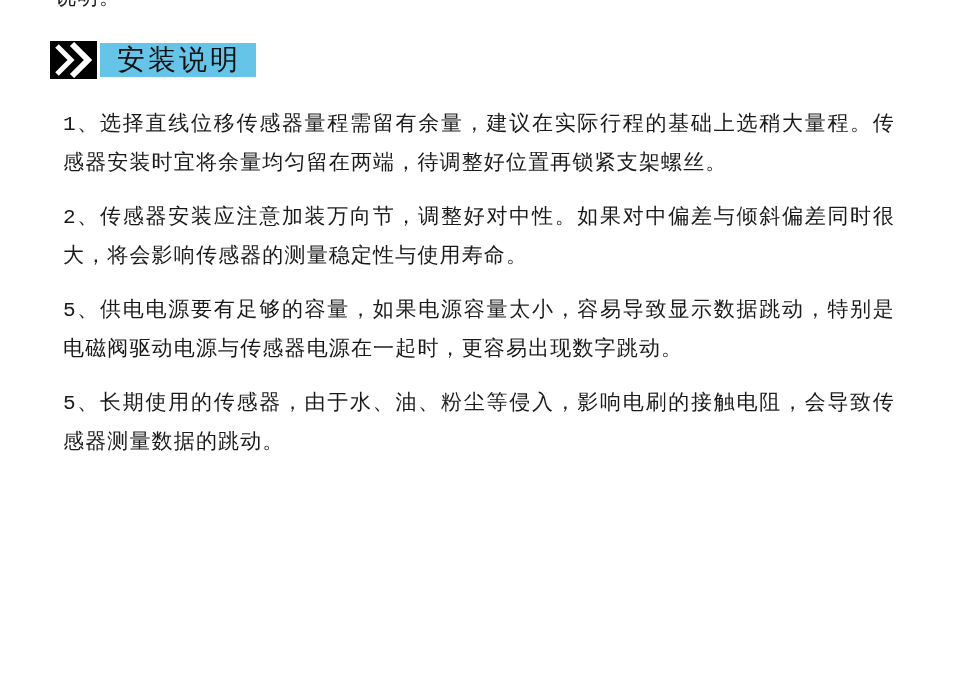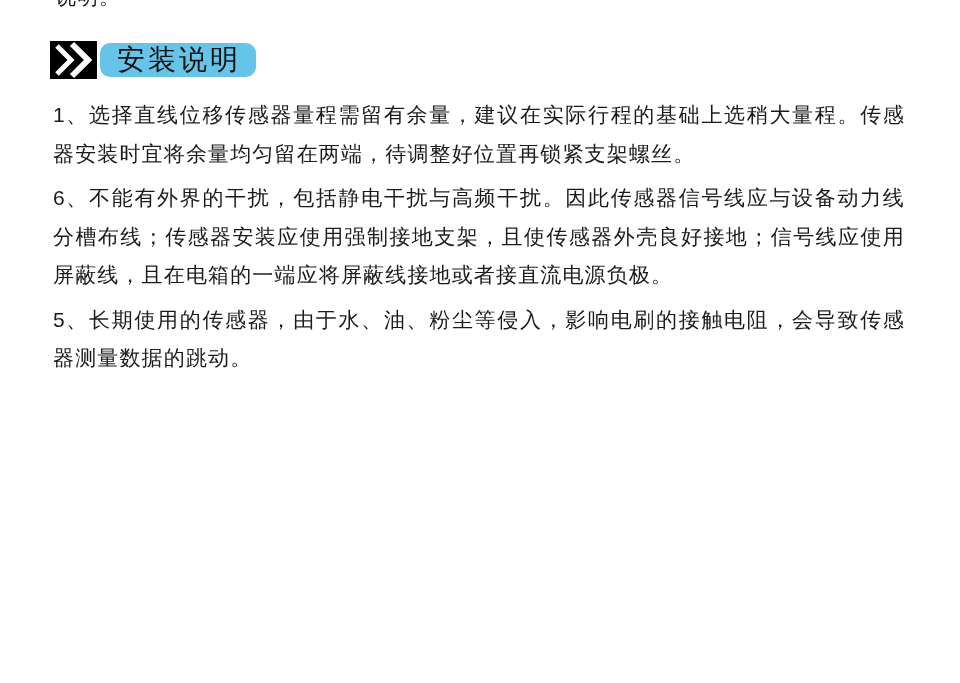--- a/index.html
+++ b/index.html
@@ -50,50 +50,51 @@
     margin-left: 3px;
     margin-top: 2px;
     height: 34px;
     background: #66c4e8;
     padding: 0 15px 0 17px;
     font-size: 28px;
     line-height: 34px;
     letter-spacing: 3px;
     color: #111111;
     white-space: nowrap;
-    border-radius: 10px;
   }
   
   .content {
     position: absolute;
     top: 90px;
     left: 47px;
     width: 864px;
     font-size: 21px;
     line-height: 38.5px;
     letter-spacing: 1.15px;
     text-align: justify;
   }
   .content p {
-    margin: 6px;
+    margin: 16px;
     padding: 0;
+    font-family: Liberation Mono, monospace;
   }
 </style>
 </head>
 <body>
 
 <div class="top-partial">说明。</div>
 
 <div class="section-header">
   <div class="chevron-box">
     <svg width="47" height="38" viewBox="0 0 47 38" xmlns="http://www.w3.org/2000/svg">
       <polyline points="7,5 21,19 7,33" fill="none" stroke="#ffffff" stroke-width="5" stroke-linejoin="miter"></polyline>
       <polyline points="22,3 38,19 22,35" fill="none" stroke="#ffffff" stroke-width="6" stroke-linejoin="miter"></polyline>
     </svg>
   </div>
   <div class="header-label">安装说明</div>
 </div>
 
 <div class="content">
   <p>1、选择直线位移传感器量程需留有余量，建议在实际行程的基础上选稍大量程。传感器安装时宜将余量均匀留在两端，待调整好位置再锁紧支架螺丝。</p>
-  <p>6、不能有外界的干扰，包括静电干扰与高频干扰。因此传感器信号线应与设备动力线分槽布线；传感器安装应使用强制接地支架，且使传感器外壳良好接地；信号线应使用屏蔽线，且在电箱的一端应将屏蔽线接地或者接直流电源负极。</p>
+  <p>2、传感器安装应注意加装万向节，调整好对中性。如果对中偏差与倾斜偏差同时很大，将会影响传感器的测量稳定性与使用寿命。</p>
+  <p>5、供电电源要有足够的容量，如果电源容量太小，容易导致显示数据跳动，特别是电磁阀驱动电源与传感器电源在一起时，更容易出现数字跳动。</p>
   <p>5、长期使用的传感器，由于水、油、粉尘等侵入，影响电刷的接触电阻，会导致传感器测量数据的跳动。</p>
 </div>
 
 </body></html>

